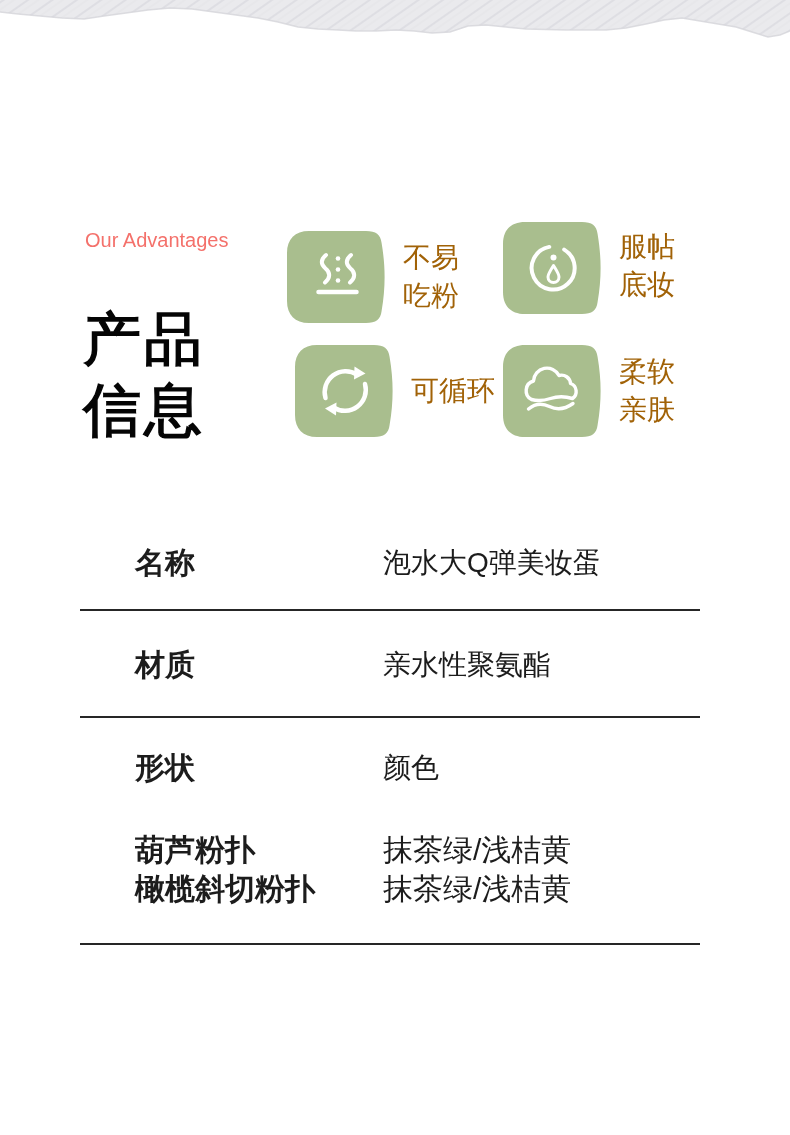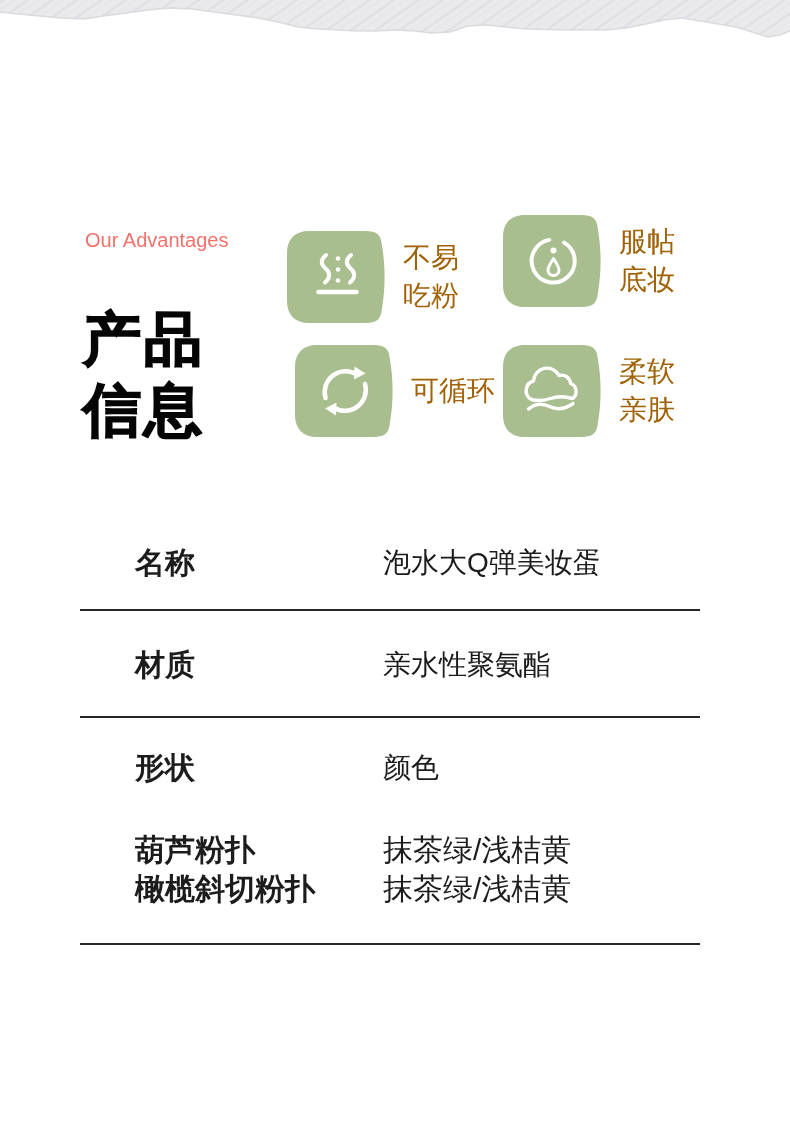--- a/index.html
+++ b/index.html
@@ -14,30 +14,30 @@
   
   .paper-top{position:absolute;left:0;top:0;width:790px;height:48px;}
   
   .eyebrow{
     position:absolute;left:85px;top:226px;width:150px;
     font-size:20px;line-height:28px;font-weight:400;
     color:var(--accent,#f4716b);
   }
   .page-title{
     position:absolute;left:83px;top:303px;
-    font-size:58px;line-height:71px;font-weight:700;
+    font-size:58px;line-height:71px;font-weight:400;
     letter-spacing:3px;color:#050505;
     -webkit-text-stroke:1.5px #050505;
     white-space:pre-line;
   }
   .adv-item{
     position:absolute;display:flex;align-items:center;
   }
   .adv-item.p1{left:287px;top:231px;}
-  .adv-item.p2{left:503px;top:215px;}
+  .adv-item.p2{left:503px;top:222px;font-family:Liberation Mono, monospace;}
   .adv-item.p3{left:295px;top:345px;}
   .adv-item.p4{left:503px;top:345px;font-family:Liberation Serif, serif;}
   .badge{width:101px;height:92px;flex:0 0 auto;display:block;}
   .adv-label{
     margin-left:15px;font-size:28px;line-height:38px;
     color:#a16207;white-space:pre-line;font-weight:400;
   }
   
   .spec-table{position:absolute;left:80px;top:0;width:620px;height:1135px;}
   .spec-row{position:absolute;left:0;width:620px;}

